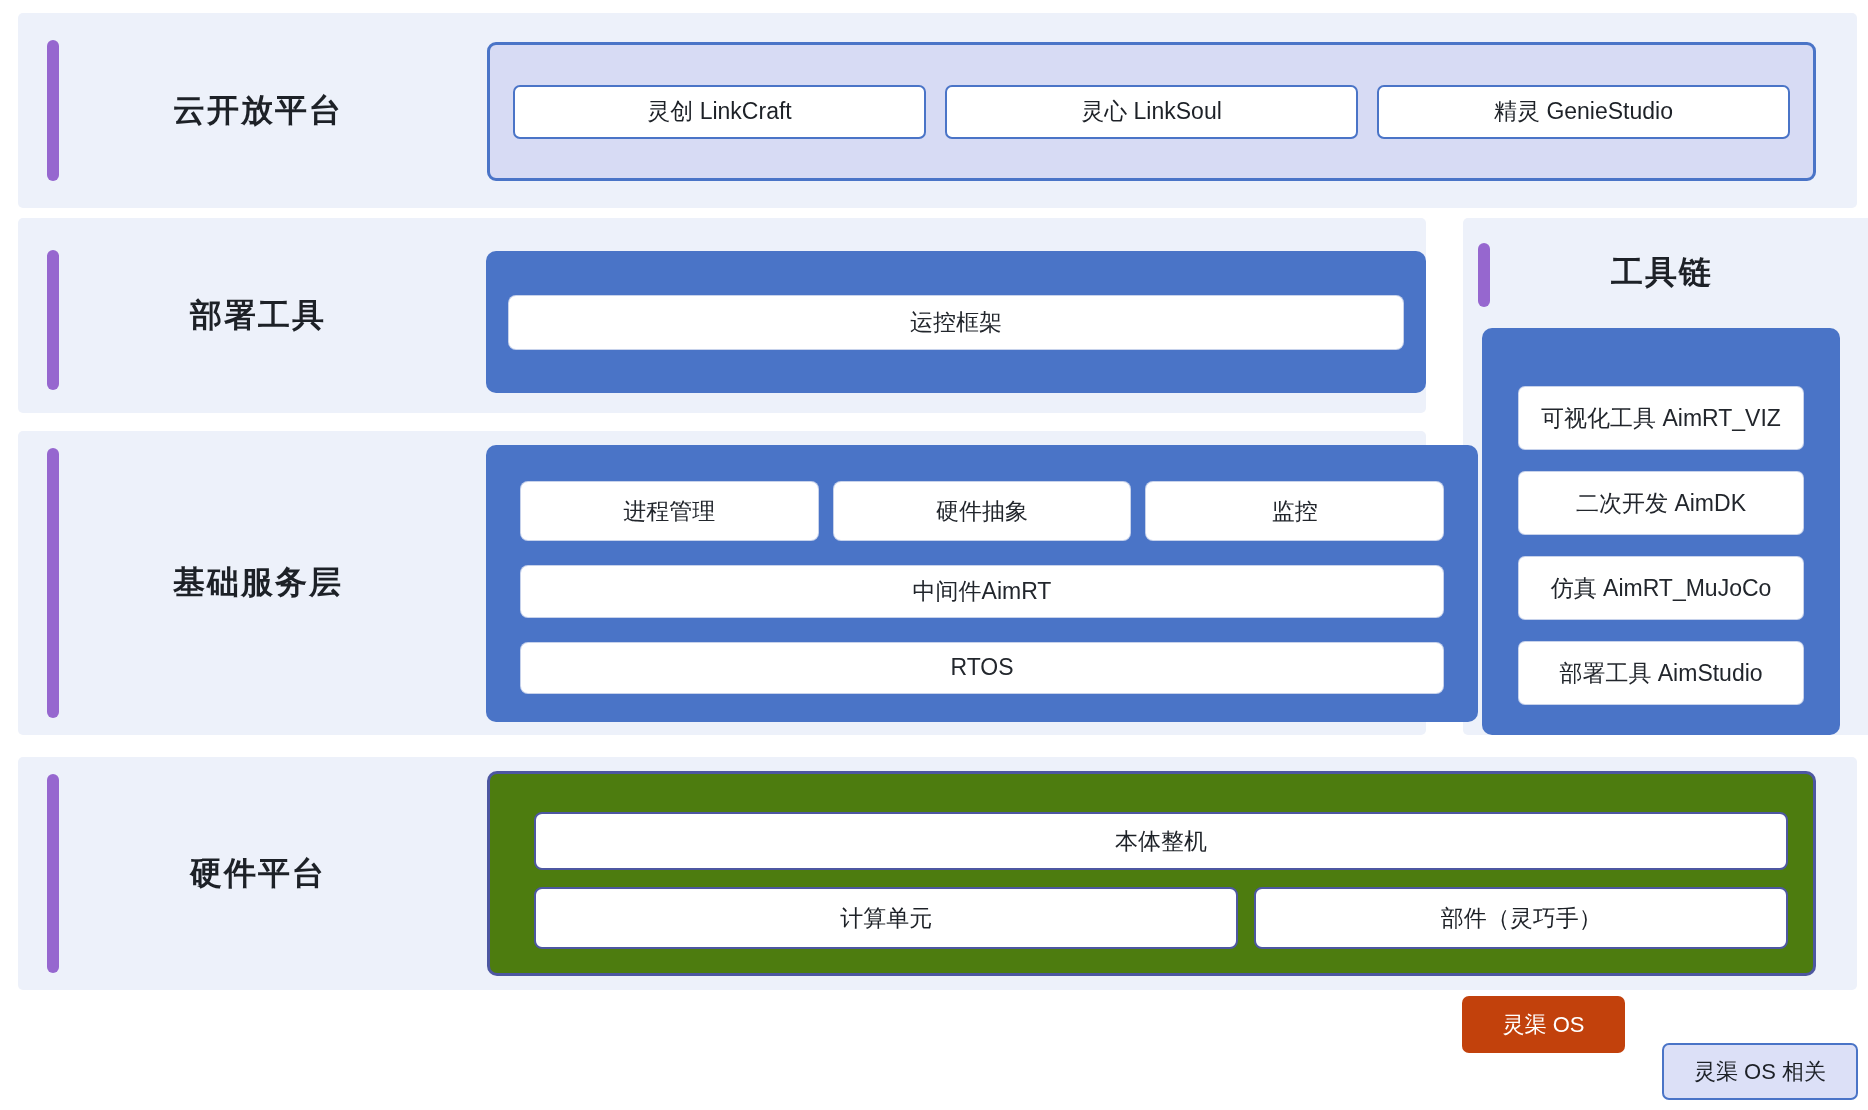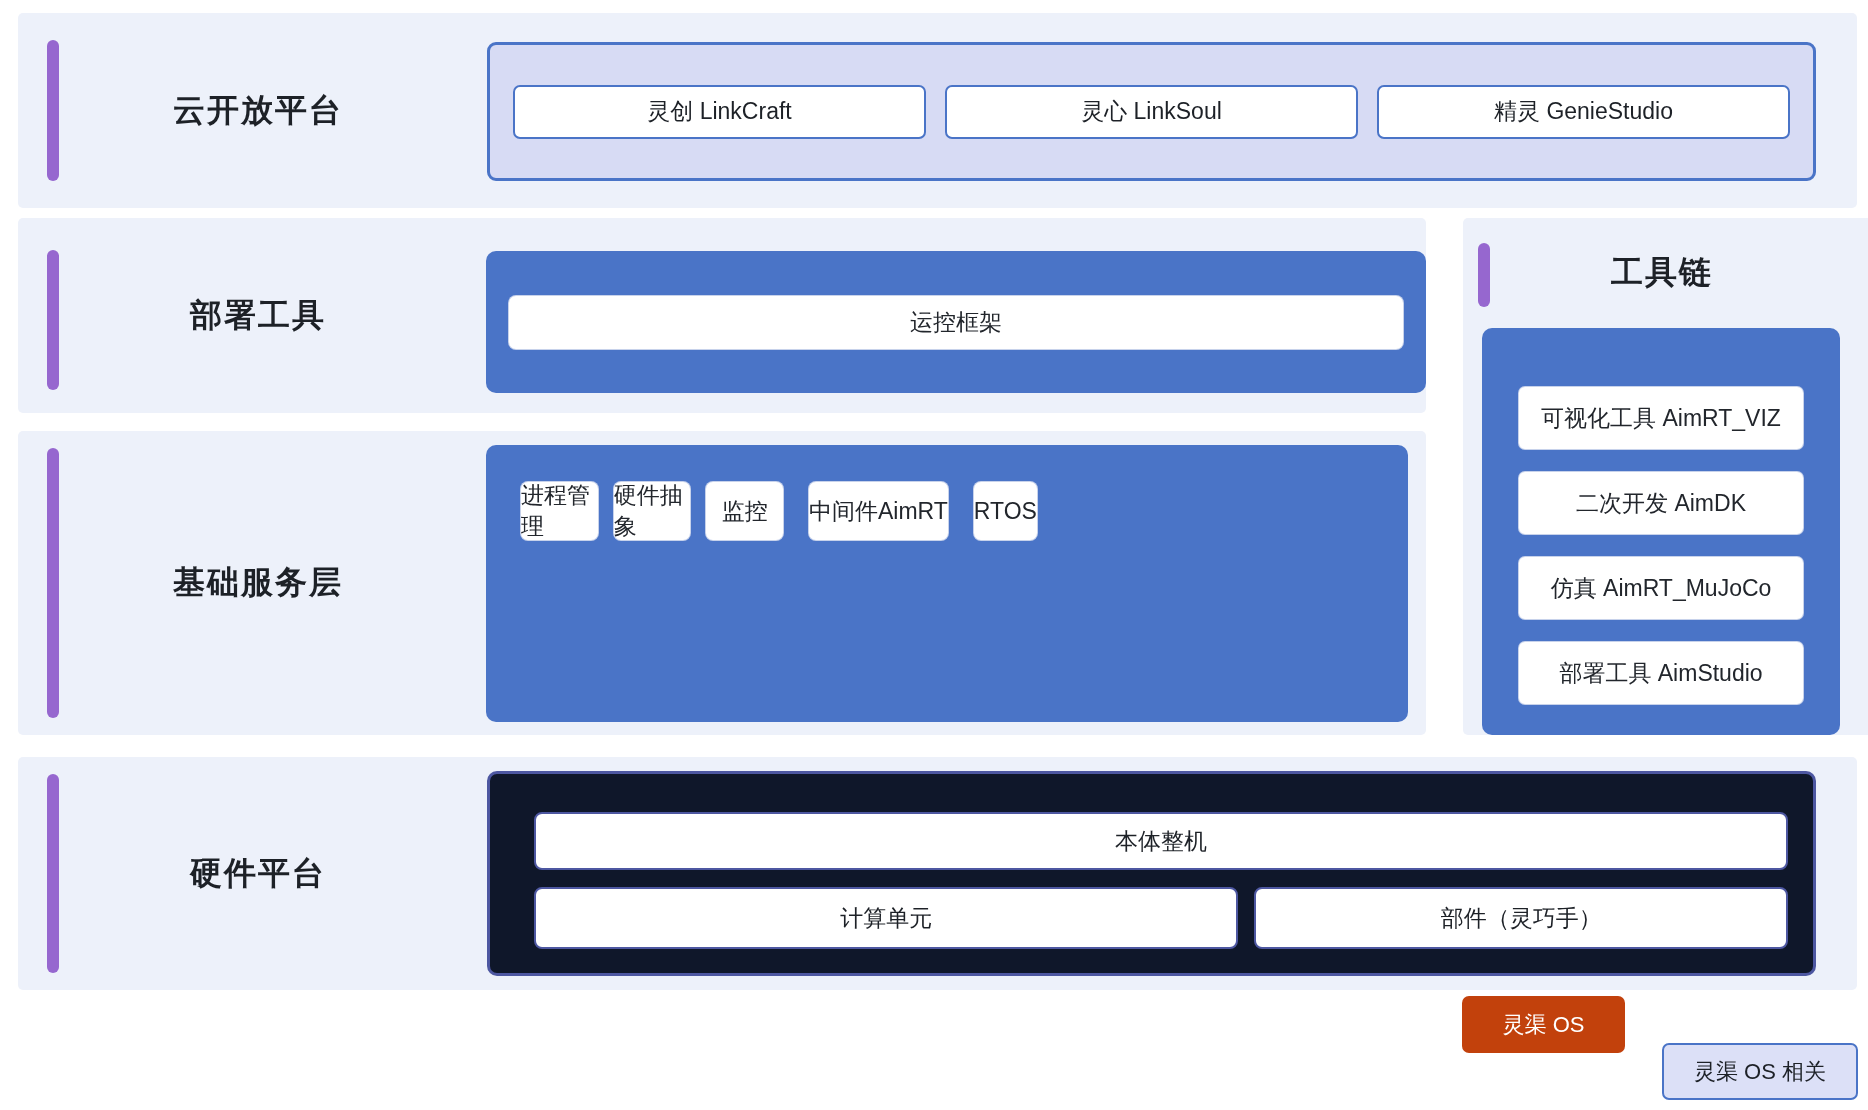--- a/index.html
+++ b/index.html
@@ -21,41 +21,41 @@
   #row-hw .bar{top:17px;height:199px;}
   #col-tool .bar{left:15px;top:25px;height:64px;}
 
   .label-zone{position:absolute;left:60px;top:0;bottom:0;width:360px;
     display:flex;align-items:center;justify-content:center;}
   .layer-title{font-weight:700;font-size:32px;letter-spacing:2px;color:#1d2127;}
   #col-tool .label-zone{left:34px;top:0;bottom:auto;height:110px;width:330px;}
 
   .blue-block{position:absolute;background:#4a74c7;border-radius:10px;box-sizing:border-box;}
   #intel-blue{left:468px;top:33px;width:940px;height:142px;display:flex;align-items:center;padding:0 22px;}
-  #found-blue{left:468px;top:14px;width:922px;height:277px;padding:36px 34px 28px;
-    display:flex;flex-direction:row;gap:24px;}
+  #found-blue{left:468px;top:14px;width:992px;height:277px;padding:36px 34px 28px;
+    display:flex;flex-direction:column;gap:24px;}
   #tool-blue{left:19px;top:110px;width:358px;height:407px;padding:58px 36px 30px;
     display:flex;flex-direction:column;gap:21px;}
 
   .wbox{background:#ffffff;border:1px solid rgba(130,155,210,.45);border-radius:8px;
     display:flex;align-items:center;justify-content:center;font-size:23px;color:#22262c;}
   #intel-blue .wbox{flex:1;height:53px;text-align:center;}
   .triple{display:flex;gap:14px;}
   .triple .wbox{flex:1;height:58px;}
   .wide{height:58px;}
   #tool-blue .wbox{height:64px;border-radius:7px;}
 
   .lav-container{position:absolute;background:#d7dbf4;border:3px solid #4a74c7;border-radius:9px;
     box-sizing:border-box;}
   #cloud-container{left:469px;top:29px;width:1329px;height:139px;
     display:flex;align-items:center;gap:19px;padding:0 23px;}
   .cbox{flex:1;height:54px;background:#ffffff;border:2.5px solid #4a74c7;border-radius:7px;
     display:flex;align-items:center;justify-content:center;font-size:23px;box-sizing:border-box;}
 
-  #hw-container{left:469px;top:14px;width:1329px;height:205px;background:#0f172a;
+  #hw-container{left:469px;top:14px;width:1329px;height:205px;background:#4d7c0f;
     border:3px solid #4d57a1;border-radius:10px;
     display:flex;flex-direction:column;gap:17px;padding:38px 25px 24px 44px;box-sizing:border-box;}
   .hw-full{height:61px;background:#ffffff;border:2.5px solid #4d57a1;border-radius:8px;
     display:flex;align-items:center;justify-content:center;font-size:23px;box-sizing:border-box;}
   .hw-row{display:flex;gap:16px;}
   .hw-box{height:62px;background:#ffffff;border:2.5px solid #4d57a1;border-radius:8px;
     display:flex;align-items:center;justify-content:center;font-size:23px;box-sizing:border-box;flex-basis:0;}
   .hw-b1{flex-grow:400;}
   .hw-b2{flex-grow:468;}
   .hw-b3{flex-grow:354;}

